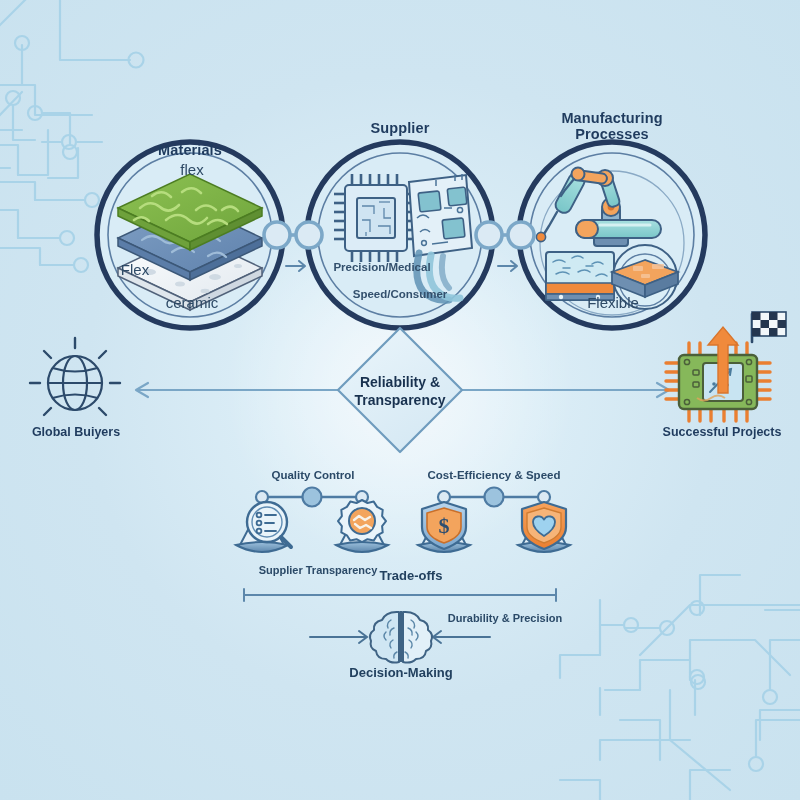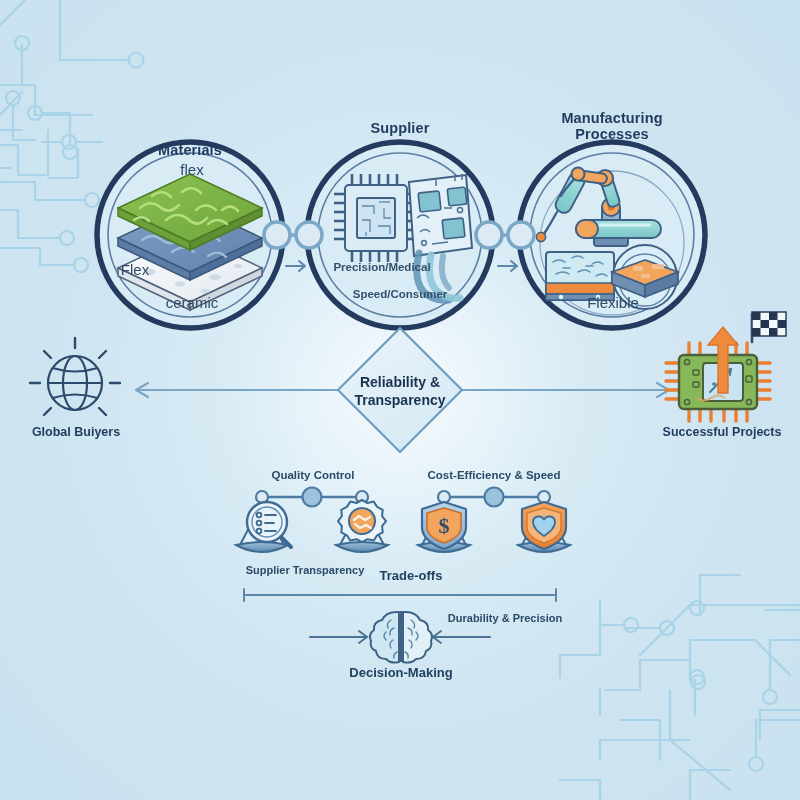--- a/index.html
+++ b/index.html
@@ -549,21 +549,21 @@
 
   <div class="lbl diamond-lbl" style="left:400px; top:374px; transform:translate(-50%,0);">
     <div>Reliability &amp;</div>
     <div>Transparency</div>
   </div>
 
   <div class="lbl node-lbl" style="left:76px; top:425px;">Global Buiyers</div>
   <div class="lbl node-lbl" style="left:722px; top:425px;">Successful Projects</div>
 
   <div class="lbl scale-lbl" style="left:313px; top:469px;">Quality Control</div>
-  <div class="lbl scale-lbl-b" style="left:305px; top:564px;">Supplier Transparency</div>
+  <div class="lbl scale-lbl-b" style="left:318px; top:564px;">Supplier Transparency</div>
   <div class="lbl scale-lbl" style="left:494px; top:469px;">Cost-Efficiency &amp; Speed</div>
   <div class="lbl scale-lbl-b" style="left:505px; top:564px;margin-top:48px;">Durability &amp; Precision</div>
 
   <div class="lbl tradeoffs-lbl" style="left:403px; top:568px;margin-left:8px;">Trade-offs</div>
 
   <div class="lbl decision-lbl" style="left:401px; top:665px;">Decision-Making</div>
 
 </div>
 
 </body></html>

